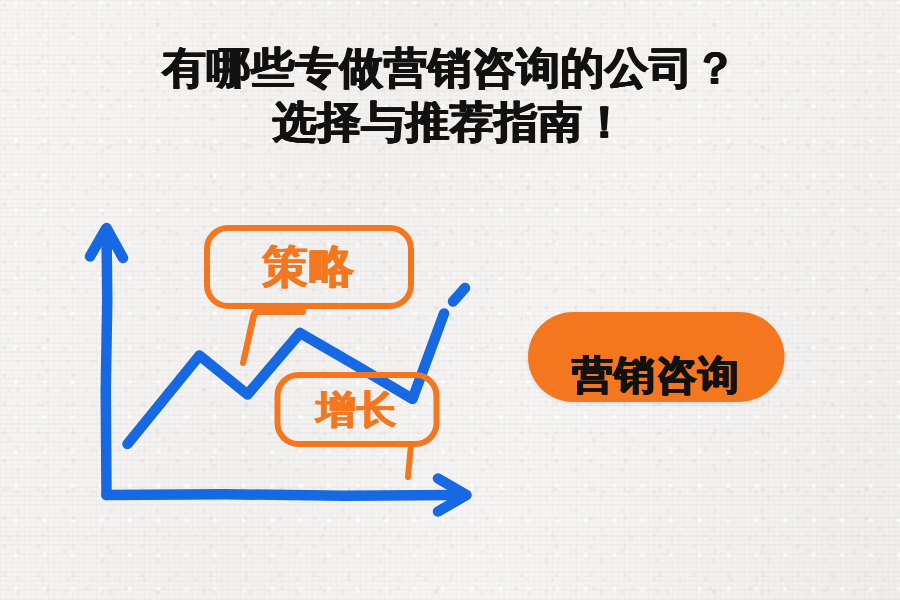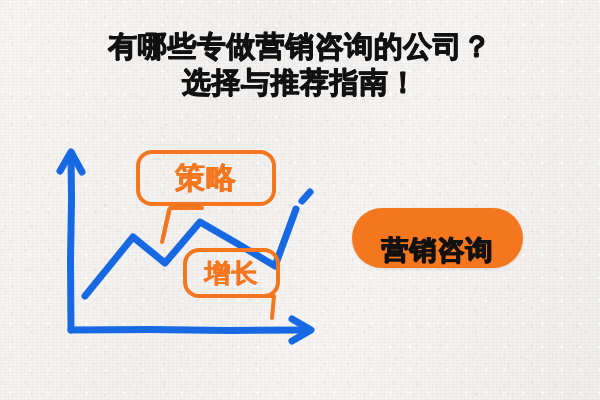--- a/index.html
+++ b/index.html
@@ -89,21 +89,21 @@
   #bubble-strategy {
     left: 136px;
     top: 150px;
     width: 140px;
     height: 56px;
   }
   #bubble-strategy .bubble-text { font-size: 30px; }
   #bubble-growth {
     left: 183px;
     top: 248px;
-    width: 97px;
+    width: 110px;
     height: 50px;
   }
   #bubble-growth .bubble-text { font-size: 26px; }
   .bubble-tail {
     position: absolute;
     z-index: 5;
   }
 
   
   #badge {

